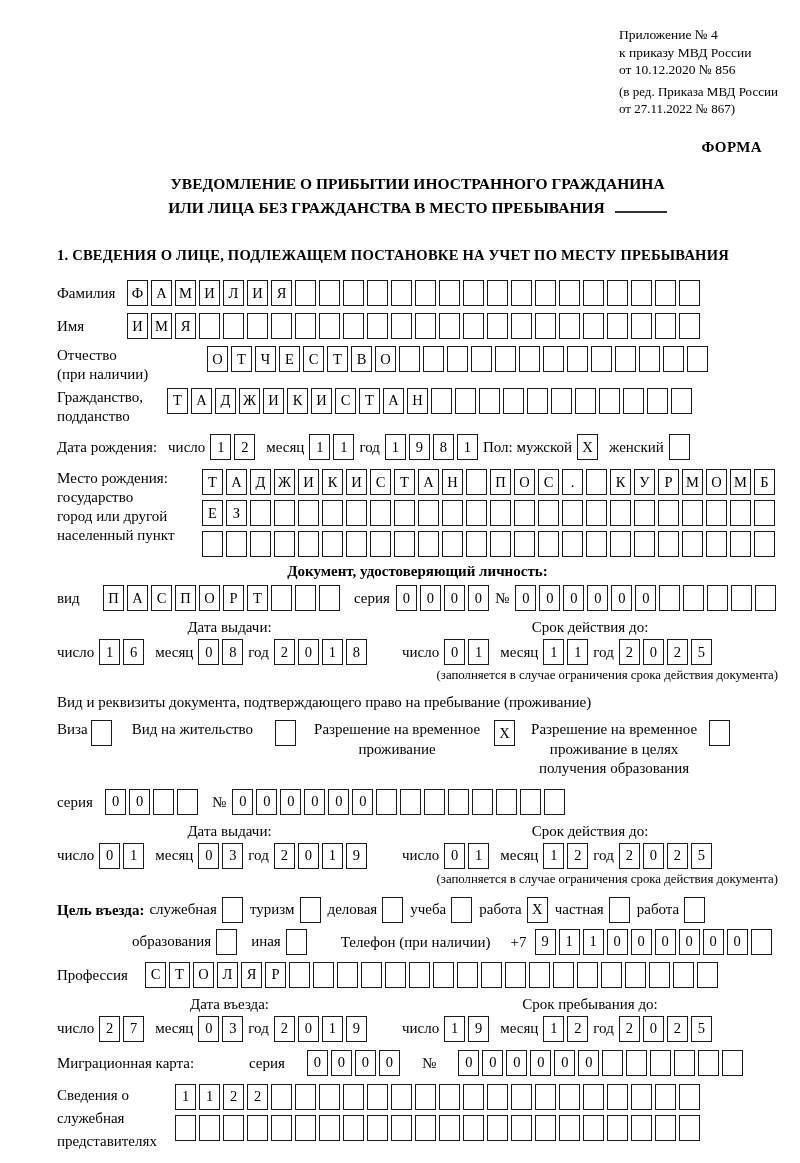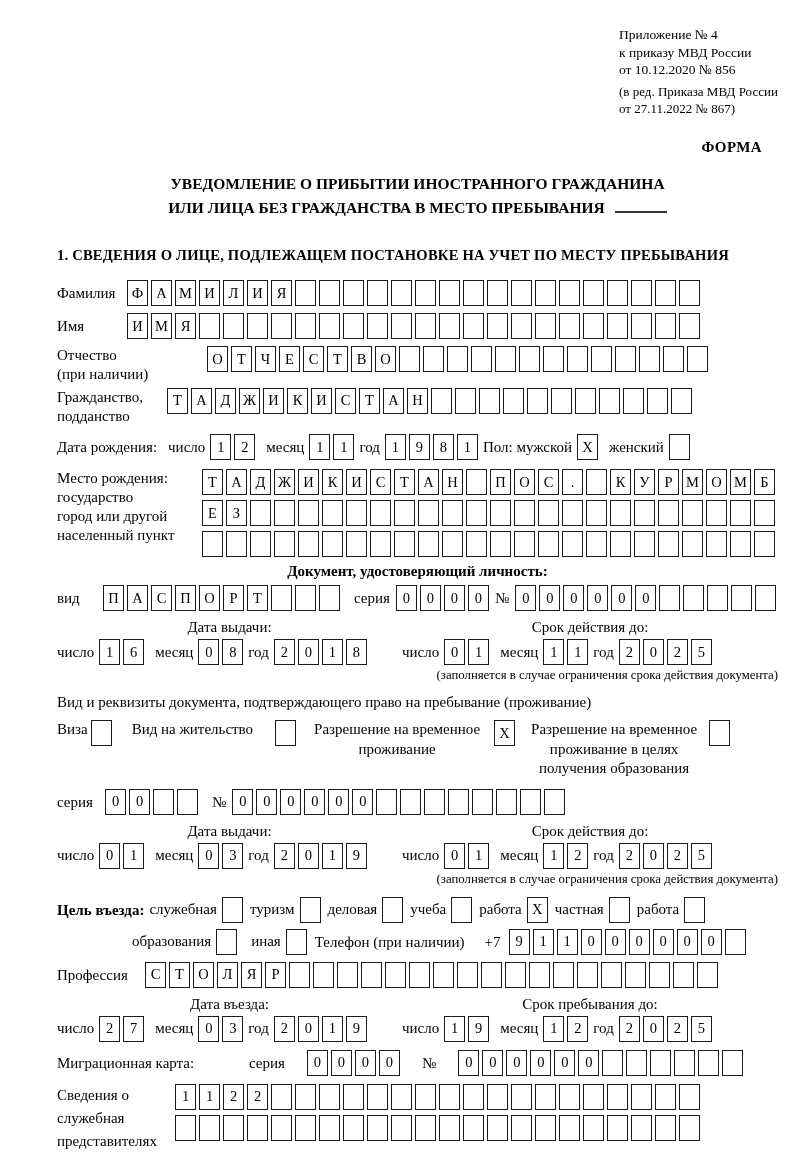--- a/index.html
+++ b/index.html
@@ -557,21 +557,21 @@
     </span>
   </div>
 
   <div class="row" style="margin-top:6px; padding-left:75px;">
     <span class="purpose-item" style="margin-right:14px;">
       <span>образования</span>
       <span class="boxes">
           <span class="box"></span>
         </span>
     </span>
-    <span class="purpose-item" style="margin-right:8px;">
+    <span class="purpose-item" style="margin-right:34px;">
       <span>иная</span>
       <span class="boxes">
           <span class="box"></span>
         </span>
     </span>
     <span class="lbl">Телефон (при наличии)</span>
     <span class="lbl" style="margin:0 8px 0 20px;">+7</span>
     <span class="boxes">
         <span class="box">9</span>
         <span class="box">1</span>

